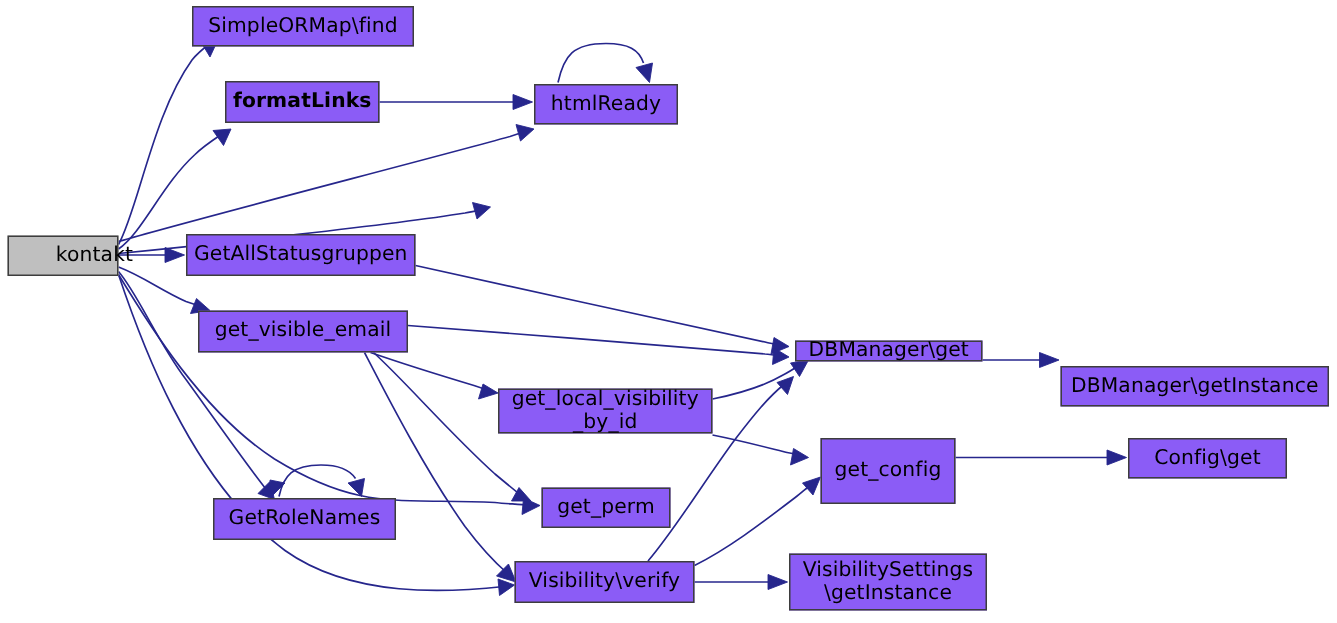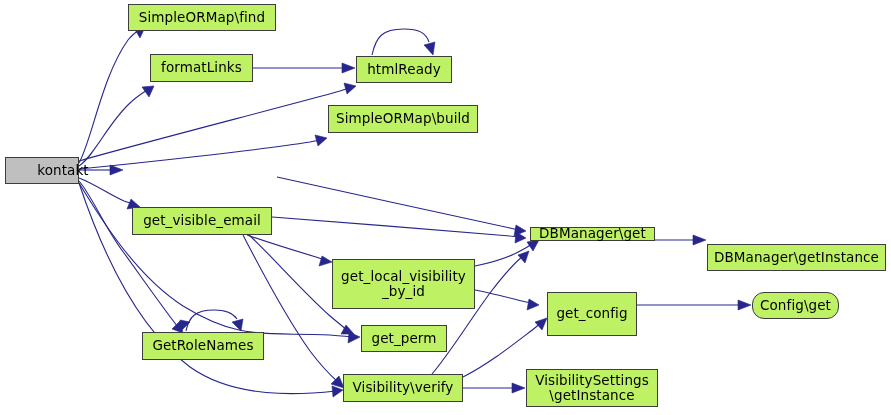--- a/index.html
+++ b/index.html
@@ -21,21 +21,21 @@
     position: absolute;
     left: 0;
     top: 0;
     width: 891px;
     height: 415px;
   }
   .node {
     position: absolute;
     box-sizing: border-box;
     border: 1px solid #3d3d3d;
-    background: #bef264;
+    background: #8b5cf6;
     color: #000000;
     display: flex;
     align-items: center;
     justify-content: center;
     text-align: center;
     font-size: 13.5px;
     line-height: 1.12;
     white-space: pre;
     letter-spacing: 0.1px;
     z-index: 3;
@@ -185,38 +185,38 @@
   </svg>
 
   <div class="node highlight" style="left:5px; top:157px; width:74px; height:27px;">
     <span>kontakt</span>
   </div>
 
   <div class="node" style="left:128px; top:4px; width:148px; height:27px;">
     <span>SimpleORMap\find</span>
   </div>
 
-  <div class="node" style="left:150px; top:54px; width:103px; height:28px;">
+  <div class="node" style="left:150px; top:54px; width:103px; height:28px;font-weight:bold;">
     <span>formatLinks</span>
   </div>
 
   <div class="node" style="left:356px; top:56px; width:96px; height:27px;">
     <span>htmlReady</span>
   </div>
 
-  <div class="node" style="left:328px; top:105px; width:150px; height:28px;">
-    <span>SimpleORMap\build</span>
-  </div>
-
+
+  <div class="node" style="left:124px; top:156px; width:153px; height:28px;">
+    <span>GetAllStatusgruppen</span>
+  </div>
 
   <div class="node" style="left:132px; top:207px; width:140px; height:28px;">
     <span>get_visible_email</span>
   </div>
 
-  <div class="node" style="left:332px; top:259px; width:143px; height:50px;">
+  <div class="node" style="left:332px; top:259px; width:143px; height:30px;">
     <span>get_local_visibility
 _by_id</span>
   </div>
 
   <div class="node" style="left:361px; top:325px; width:86px; height:27px;">
     <span>get_perm</span>
   </div>
 
   <div class="node" style="left:343px; top:374px; width:120px; height:28px;">
     <span>Visibility\verify</span>
@@ -231,21 +231,21 @@
   </div>
 
   <div class="node" style="left:707px; top:244px; width:179px; height:27px;">
     <span>DBManager\getInstance</span>
   </div>
 
   <div class="node" style="left:547px; top:292px; width:90px; height:44px;">
     <span>get_config</span>
   </div>
 
-  <div class="node" style="left:752px; top:292px; width:87px; height:27px;border-radius:12px;">
+  <div class="node" style="left:752px; top:292px; width:106px; height:27px;">
     <span>Config\get</span>
   </div>
 
   <div class="node" style="left:526px; top:369px; width:132px; height:38px;">
     <span>VisibilitySettings
 \getInstance</span>
   </div>
 
 </div>
 

